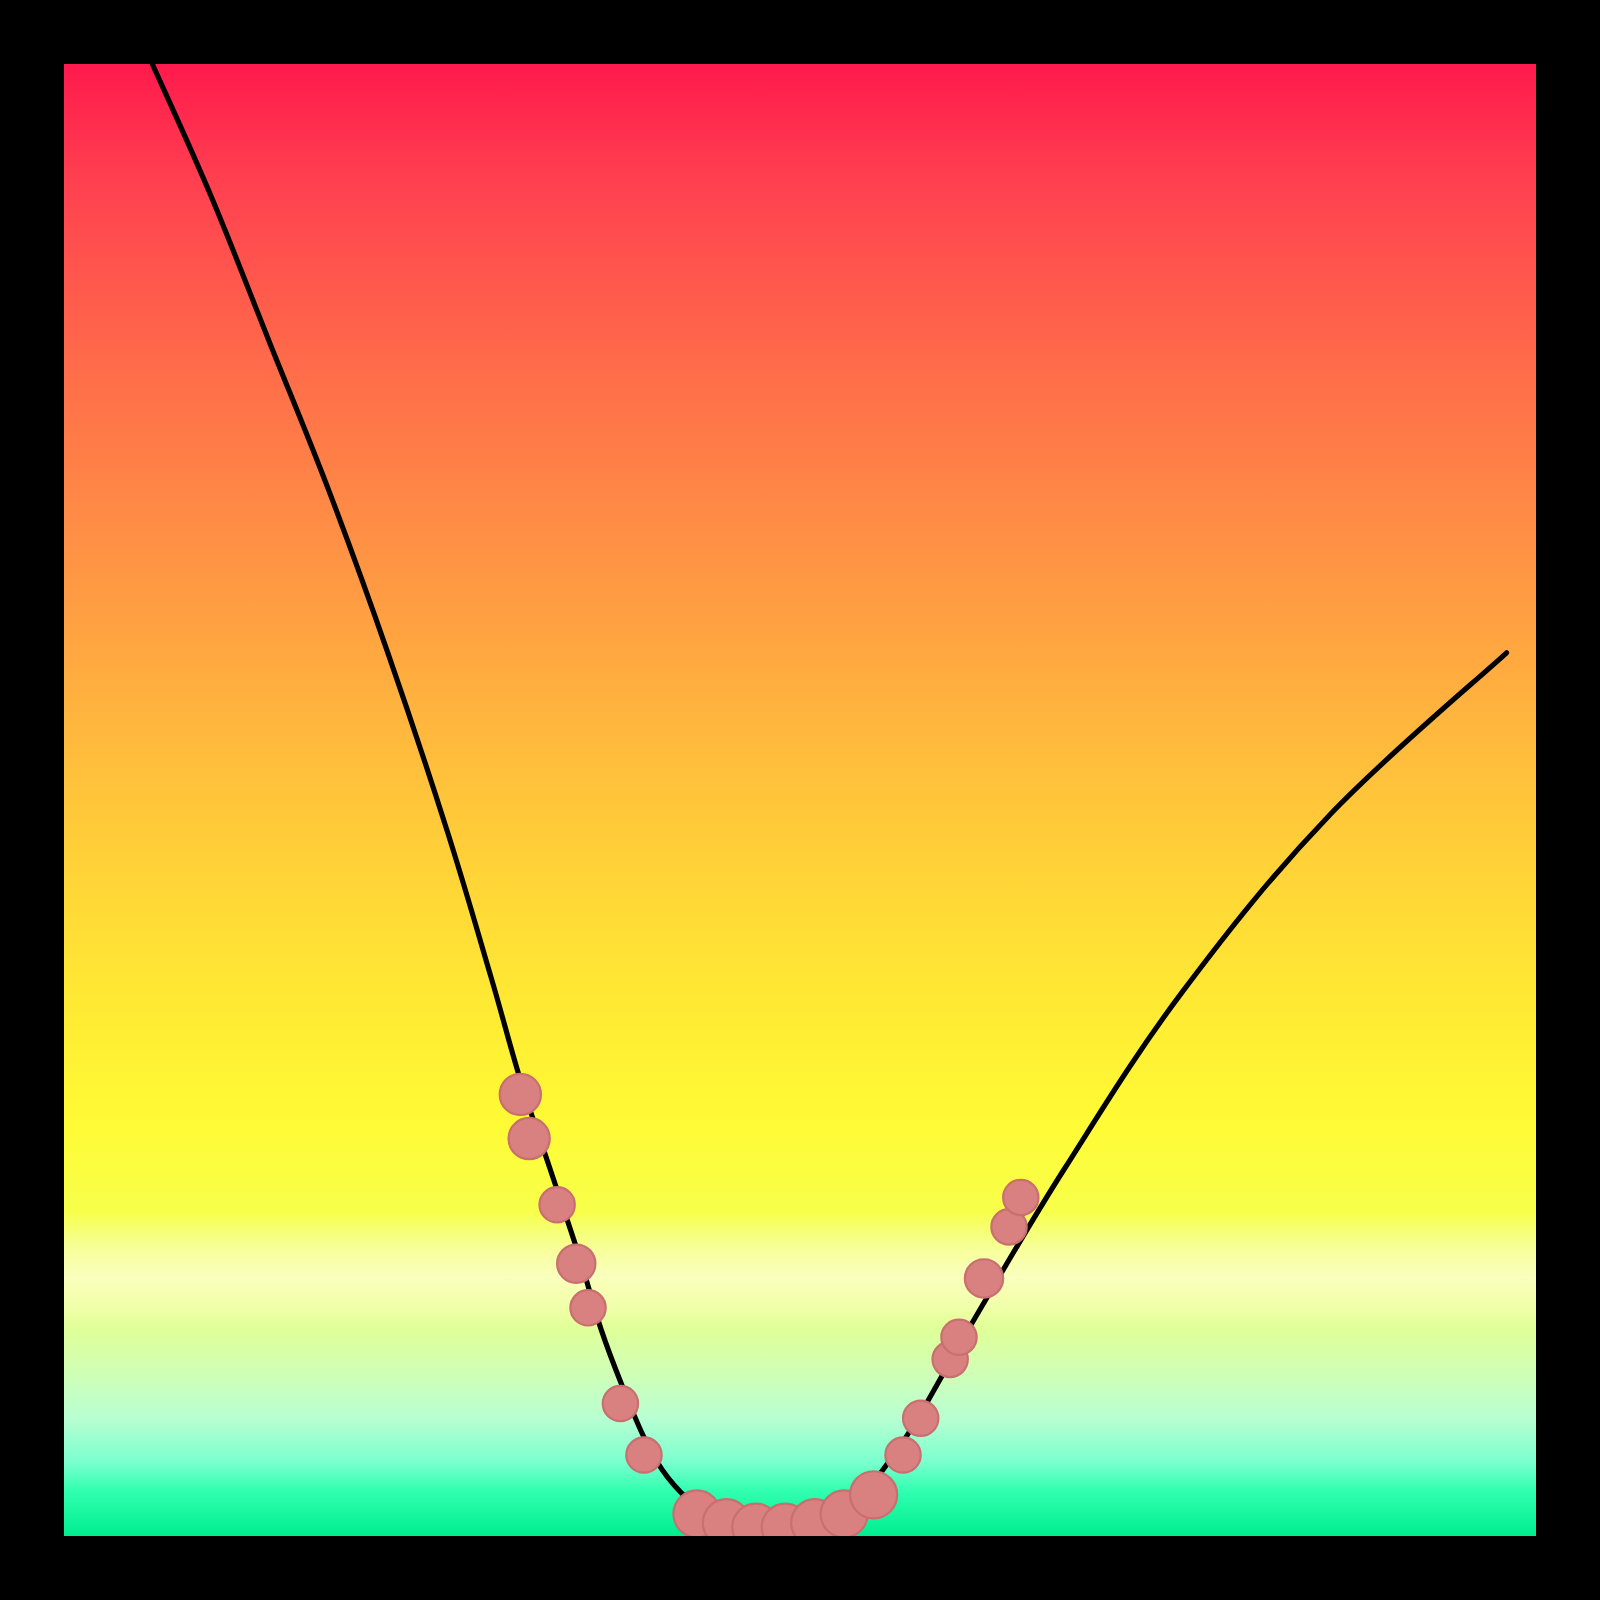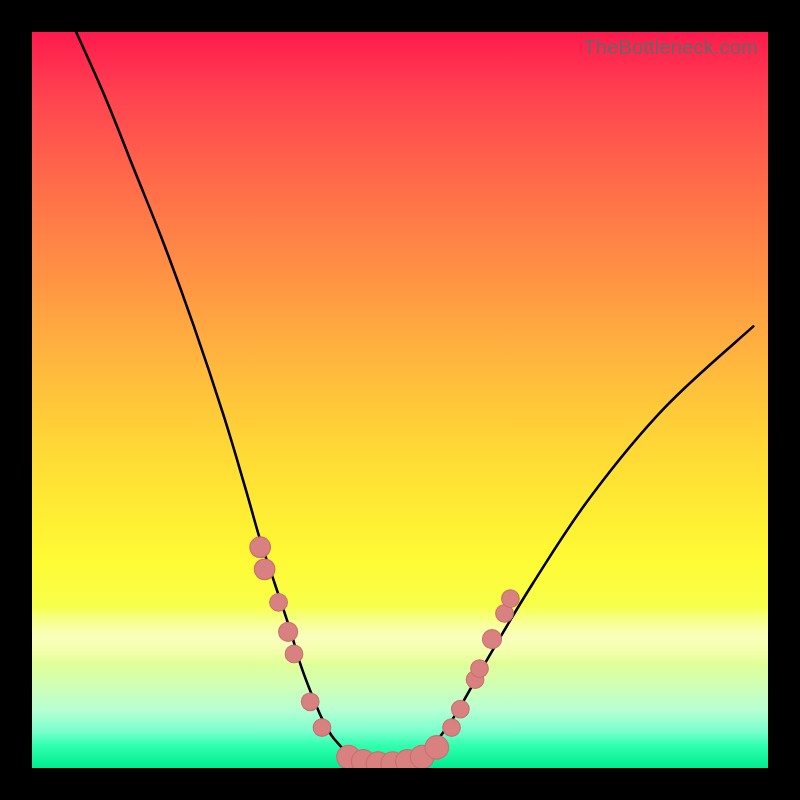--- a/index.html
+++ b/index.html
@@ -108,15 +108,14 @@
           <circle cx="55.00" cy="97.20" r="1.60" fill="#d98080" stroke="#c96f6f" stroke-width="0.15"></circle>
           <circle cx="57.00" cy="94.50" r="1.20" fill="#d98080" stroke="#c96f6f" stroke-width="0.15"></circle>
           <circle cx="58.20" cy="92.00" r="1.20" fill="#d98080" stroke="#c96f6f" stroke-width="0.15"></circle>
           <circle cx="60.20" cy="88.00" r="1.20" fill="#d98080" stroke="#c96f6f" stroke-width="0.15"></circle>
           <circle cx="60.80" cy="86.50" r="1.20" fill="#d98080" stroke="#c96f6f" stroke-width="0.15"></circle>
           <circle cx="62.50" cy="82.50" r="1.30" fill="#d98080" stroke="#c96f6f" stroke-width="0.15"></circle>
           <circle cx="64.20" cy="79.00" r="1.20" fill="#d98080" stroke="#c96f6f" stroke-width="0.15"></circle>
           <circle cx="65.00" cy="77.00" r="1.20" fill="#d98080" stroke="#c96f6f" stroke-width="0.15"></circle>
         </g>
     </svg>
-    <div class="watermark">TheBottleneck.com</div>
   </div>
 </div>
 
 </body></html>

